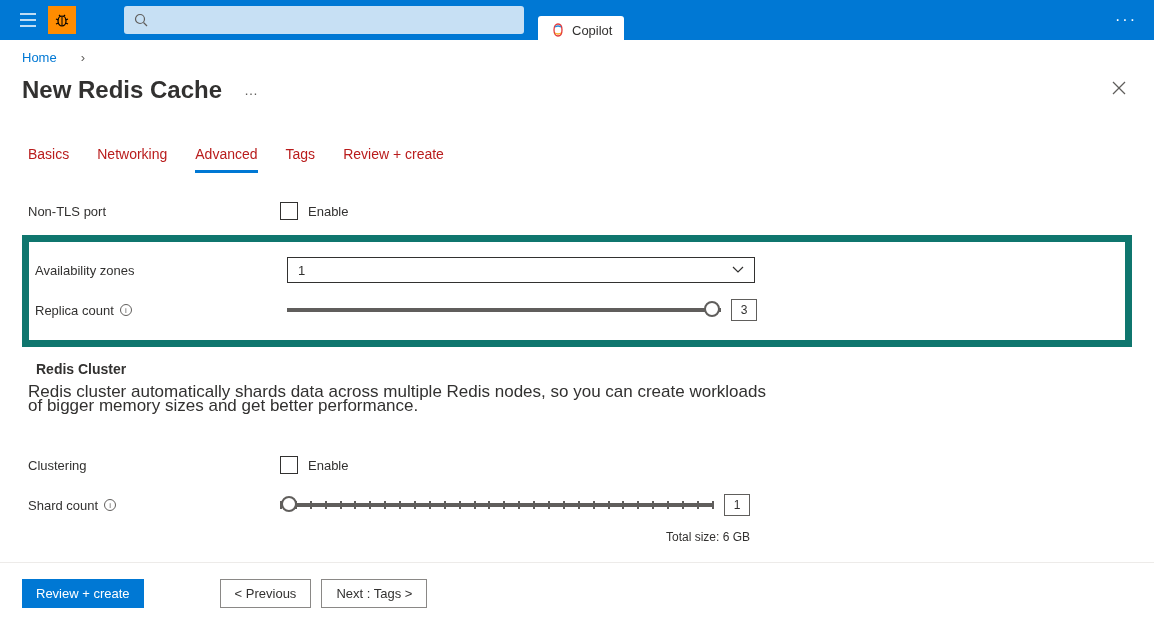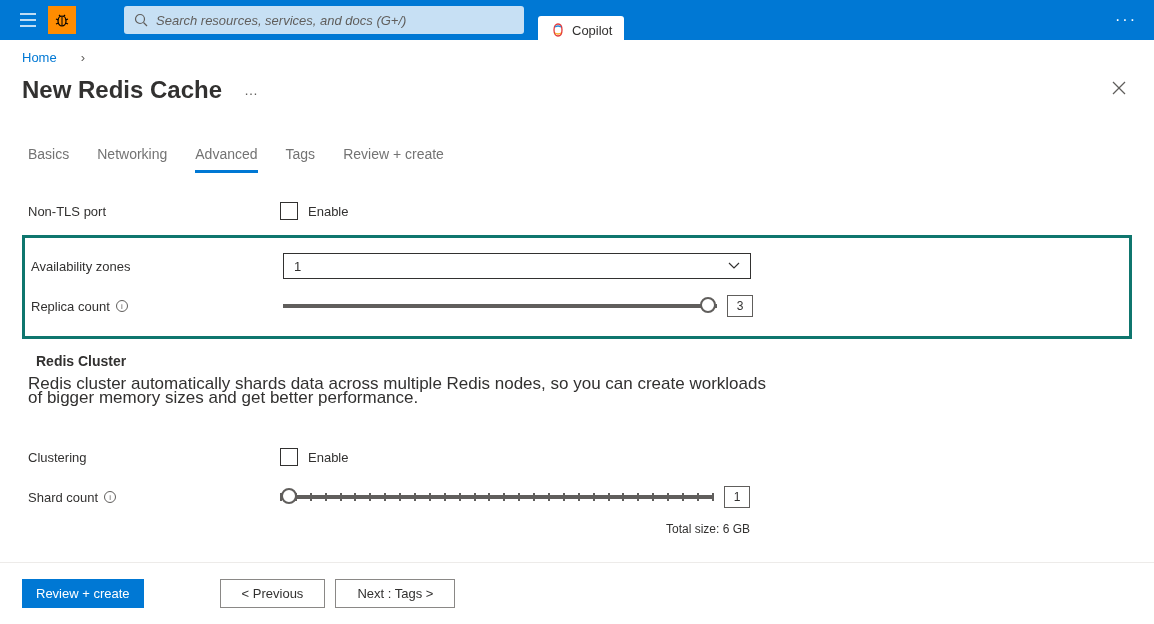--- a/index.html
+++ b/index.html
@@ -30,60 +30,60 @@
   .page-title { font-size: 24px; font-weight: 600; color: #323130; }
   .title-more { color: #605e5c; font-size: 14px; cursor: pointer; letter-spacing: 2px; }
   .close-x { font-size: 15px; color: #605e5c; cursor: pointer; padding: 6px; }
   
   
   .content-wrapper { position: absolute; top: 130px; left: 0; right: 0; bottom: 62px; overflow-y: scroll; }
   .content-inner { padding: 0 28px 20px; }
   
   
   .tabs { display: flex; gap: 28px; padding: 10px 0 0; border-bottom: none; margin-bottom: 18px; }
-  .tab { font-size: 14px; color: #737373; padding: 6px 0 8px; cursor: pointer; border-bottom: 3px solid transparent; }
+  .tab { font-size: 14px; color: #b91c1c; padding: 6px 0 8px; cursor: pointer; border-bottom: 3px solid transparent; }
   .tab.active { border-bottom: 3px solid #0078d4; font-weight: 400; }
   
   
   .form-row { display: flex; align-items: center; min-height: 40px; }
   .form-label { flex: 0 0 252px; font-size: 13px; color: #323130; display: flex; align-items: center; gap: 6px; }
   .form-control { flex: 0 0 470px; display: flex; align-items: center; }
   .info-icon { width: 12px; height: 12px; border: 1px solid #605e5c; border-radius: 50%; display: inline-flex; align-items: center; justify-content: center; font-size: 8px; color: #605e5c; }
   
   .checkbox { width: 18px; height: 18px; border: 1px solid #323130; margin-right: 10px; cursor: pointer; background: #fff; }
   .radio { width: 18px; height: 18px; border: 1px solid #323130; border-radius: 50%; margin-right: 10px; display: flex; align-items: center; justify-content: center; cursor: pointer; }
   .radio.checked { border-color: #0078d4; }
   .radio.checked::after { content: ''; width: 10px; height: 10px; background: #0078d4; border-radius: 50%; }
   .opt-label { font-size: 13px; }
   
   .dropdown { width: 468px; height: 26px; border: 1px solid #323130; display: flex; align-items: center; justify-content: space-between; padding: 0 10px; font-size: 13px; cursor: pointer; background: #fff; }
   
   
-  .highlight-box { border: 3px solid #0f766e; padding: 8px 16px 10px; margin: 4px -6px 12px; padding-left: 6px; padding-right: 6px; }
+  .highlight-box { border: 7px solid #0f766e; padding: 8px 16px 10px; margin: 4px -6px 12px; padding-left: 6px; padding-right: 6px; }
   
   
   .slider-wrap { display: flex; align-items: center; gap: 10px; width: 470px; }
   .slider-track { position: relative; flex: 1; height: 4px; }
   .slider-fill { position: absolute; left: 0; height: 4px; background: #605e5c; }
   .slider-rest { position: absolute; height: 4px; background: #605e5c; right: 0; }
   .slider-thumb { position: absolute; width: 16px; height: 16px; border: 2px solid #605e5c; background: #fff; border-radius: 50%; top: -7px; transform: translateX(-50%); cursor: pointer; }
   .slider-ticks { position: absolute; left: 0; right: 0; top: -2px; display: flex; justify-content: space-between; pointer-events: none; }
   .tick { width: 2px; height: 8px; background: #605e5c; }
   .slider-value { width: 26px; height: 22px; border: 1px solid #605e5c; display: flex; align-items: center; justify-content: center; font-size: 12px; }
   
   
   .section-head { font-size: 14px; font-weight: 600; margin-top: 14px; margin-bottom: 8px; padding-left: 8px; }
   .section-desc { font-size: 17px; color: #323130; max-width: 740px; line-height: 14px; margin-bottom: 32px; }
   .sub-note { font-size: 12px; color: #323130; text-align: right; width: 470px; margin-top: 4px; }
   
   
   .footer-bar { position: absolute; left: 0; right: 0; bottom: 0; height: 62px; border-top: 1px solid #edebe9; display: flex; align-items: center; padding: 0 22px; gap: 10px; background: #fff; }
   .footer-spacer { width: 56px; }
   .btn-primary { background: #0078d4; color: #fff; border: none; padding: 7px 14px; font-size: 13px; cursor: pointer; }
-  .btn-secondary { background: #fff; color: #323130; border: 1px solid #8a8886; padding: 6px 21px; font-size: 13px; cursor: pointer; }
+  .btn-secondary { background: #fff; color: #323130; border: 1px solid #8a8886; padding: 6px 14px; font-size: 13px; cursor: pointer; }
   
   
   .content-wrapper::-webkit-scrollbar { width: 16px; }
   .content-wrapper::-webkit-scrollbar-track { background: #f3f2f1; }
   .content-wrapper::-webkit-scrollbar-thumb { background: #c8c6c4; }
 </style>
 </head>
 <body>
 
 <div class="top-bar">
@@ -104,21 +104,20 @@
         <line x1="14" y1="12" x2="11.5" y2="11" stroke="#000" stroke-width="1.2"></line>
         <line x1="5" y1="3" x2="6.5" y2="4.5" stroke="#000" stroke-width="1.2"></line>
         <line x1="11" y1="3" x2="9.5" y2="4.5" stroke="#000" stroke-width="1.2"></line>
       </svg>
   </div>
   <div class="search-box">
     <svg width="14" height="14" viewBox="0 0 14 14">
         <circle cx="6" cy="6" r="4.5" fill="none" stroke="#605e5c" stroke-width="1.2"></circle>
         <line x1="9.5" y1="9.5" x2="13" y2="13" stroke="#605e5c" stroke-width="1.2"></line>
       </svg>
-    <input type="text" placeholder="Search resources, services, and docs (G+/)" style="">
   </div>
   <div class="copilot-btn">
     <svg width="16" height="16" viewBox="0 0 16 16">
         <path d="M8 2 C10 2 12 4 12 8 C12 12 10 14 8 14 C6 14 4 12 4 8 C4 4 6 2 8 2 Z" fill="none" stroke="#e23838" stroke-width="1.3"></path>
         <path d="M5 5 Q8 3 11 5" fill="none" stroke="#2b88d8" stroke-width="1.3"></path>
         <path d="M5 11 Q8 13 11 11" fill="none" stroke="#faa21b" stroke-width="1.3"></path>
       </svg>
     <span>Copilot</span>
   </div>
   <div class="top-spacer"></div>

